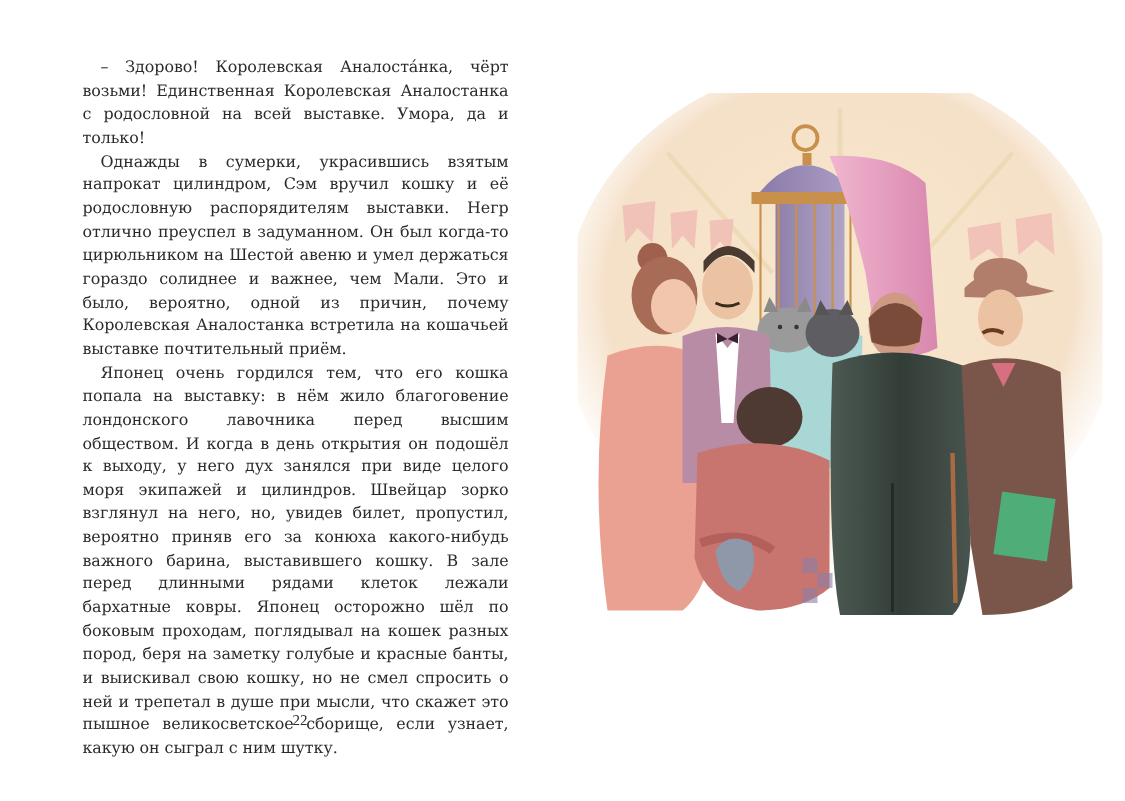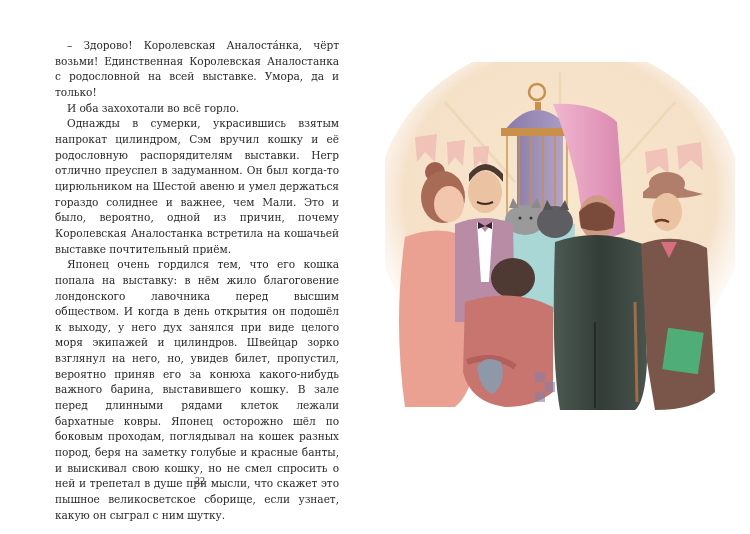--- a/index.html
+++ b/index.html
@@ -17,21 +17,20 @@
   }
   .illustration { position:absolute; left:385px; top:62px; width:350px; height:400px; }
   .illustration svg { width:100%; height:100%; display:block; }
 </style>
 </head>
 <body>
 
 <div class="page">
   <div class="text-col">
     <p>– Здорово! Королевская Аналоста́нка, чёрт возьми! Единственная Королевская Аналостанка с родословной на всей выставке. Умора, да и только!</p>
-    <p>И оба захохотали во всё горло.</p>
     <p>Однажды в сумерки, украсившись взятым напрокат цилиндром, Сэм вручил кошку и её родословную распорядителям выставки. Негр отлично преуспел в задуманном. Он был когда-то цирюльником на Шестой авеню и умел держаться гораздо солиднее и важнее, чем Мали. Это и было, вероятно, одной из причин, почему Королевская Аналостанка встретила на кошачьей выставке почтительный приём.</p>
     <p>Японец очень гордился тем, что его кошка попала на выставку: в нём жило благоговение лондонского лавочника перед высшим обществом. И когда в день открытия он подошёл к выходу, у него дух занялся при виде целого моря экипажей и цилиндров. Швейцар зорко взглянул на него, но, увидев билет, пропустил, вероятно приняв его за конюха какого-нибудь важного барина, выставившего кошку. В зале перед длинными рядами клеток лежали бархатные ковры. Японец осторожно шёл по боковым проходам, поглядывал на кошек разных пород, беря на заметку голубые и красные банты, и выискивал свою кошку, но не смел спросить о ней и трепетал в душе при мысли, что скажет это пышное великосветское сборище, если узнает, какую он сыграл с ним шутку.</p>
 
   </div>
 
   <div class="page-num">22</div>
 
   <div class="illustration">
     <svg viewBox="0 0 350 400" xmlns="http://www.w3.org/2000/svg">
       <defs>

